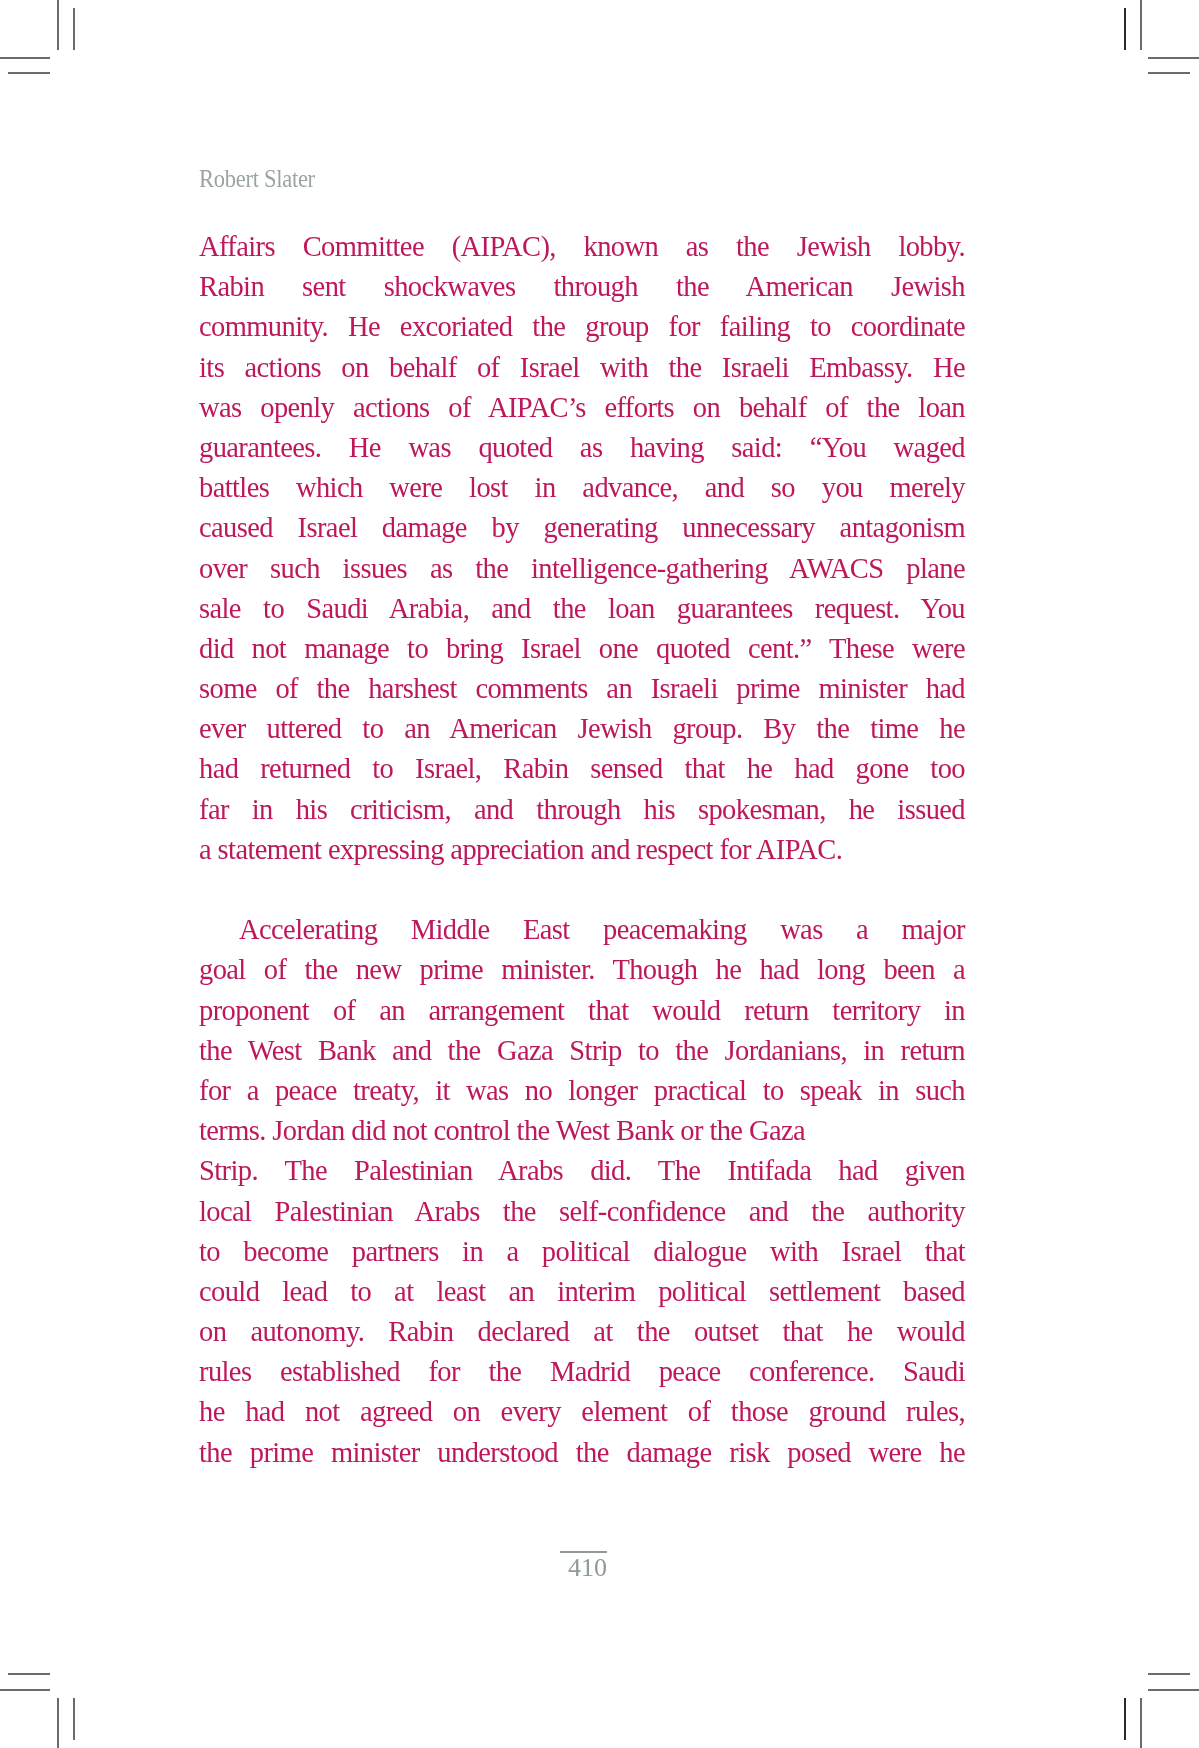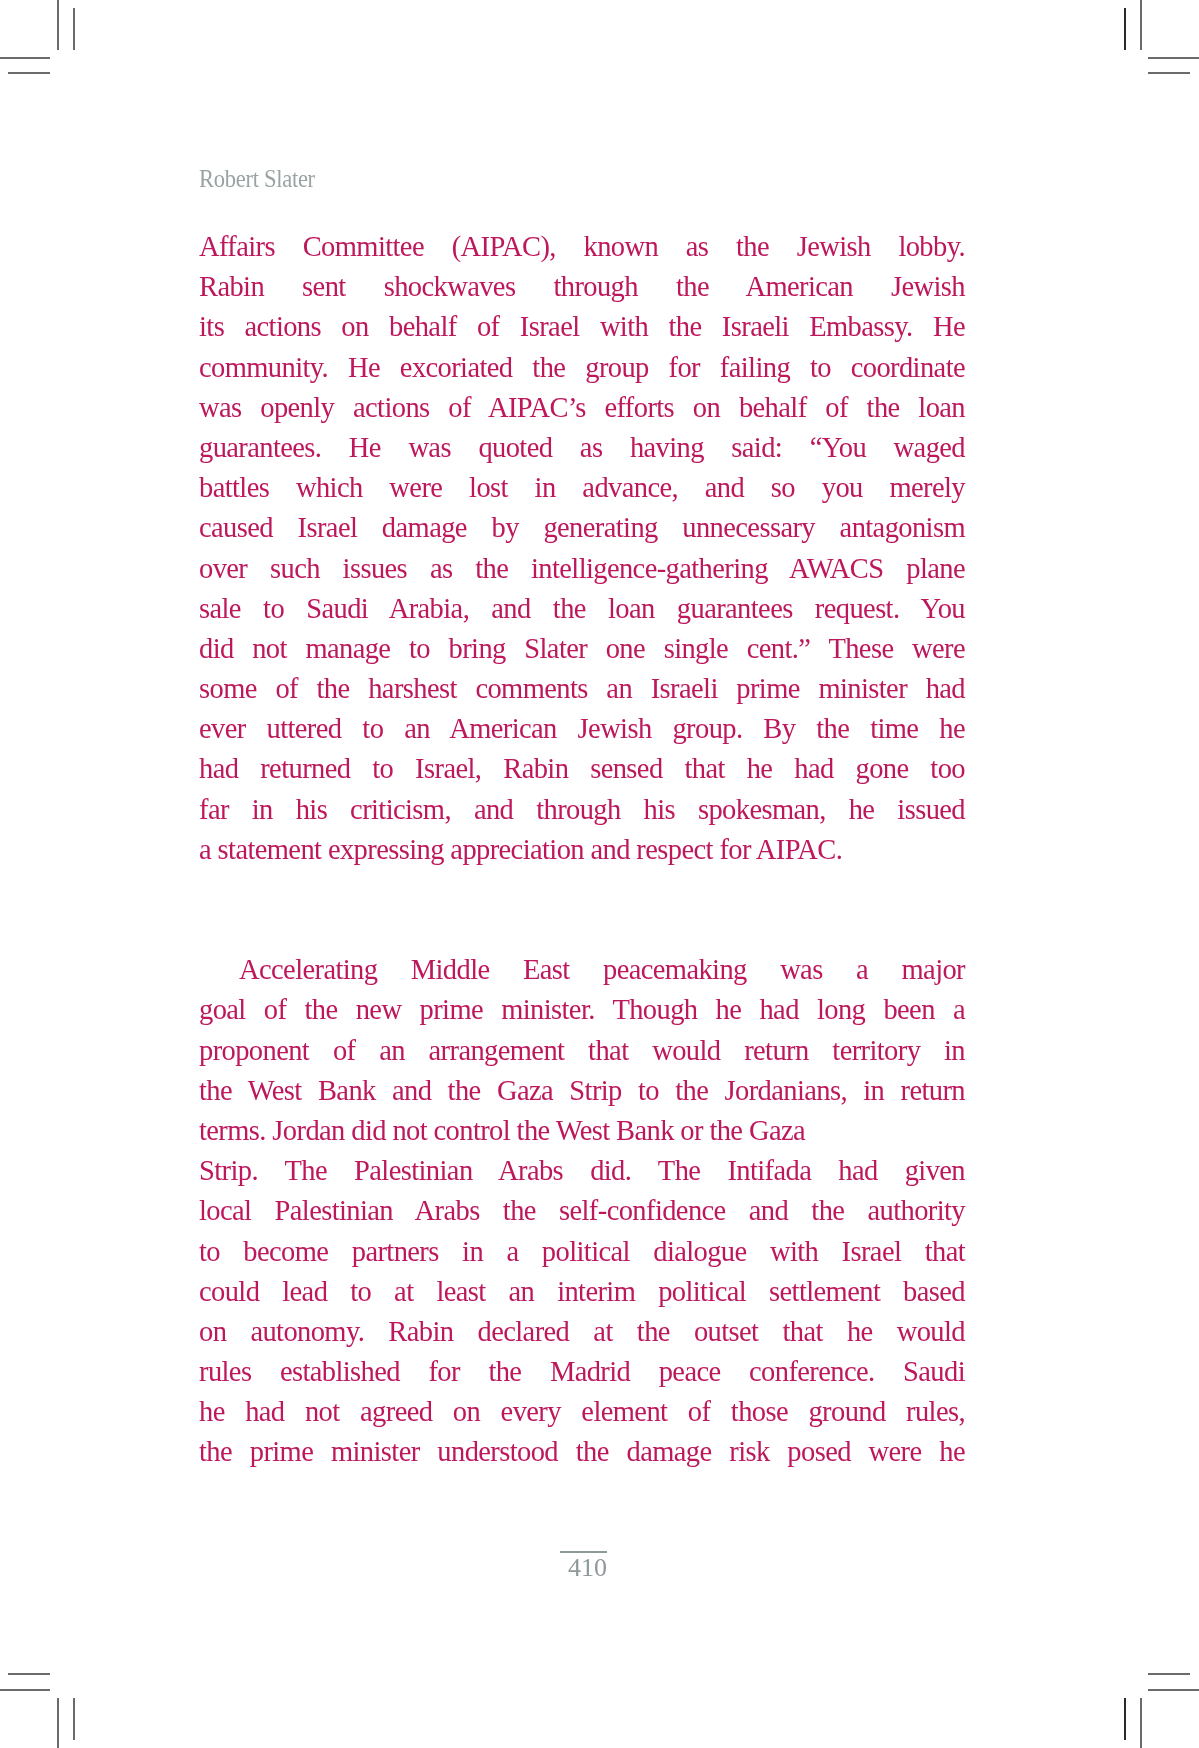--- a/index.html
+++ b/index.html
@@ -54,21 +54,20 @@
       letter-spacing: -0.6px;
       overflow: visible;
     }
     .line.last {
       text-align-last: left;
       text-align: right;
     }
     .line.indent {
       padding-left: 40px;
       box-sizing: border-box;
-      margin-top: 40px;
     }
     .para-gap {
       height: 40.2px;
     }
 
     .folio {
       position: absolute;
       left: 559px;
       top: 1548px;
       width: 48px;
@@ -116,41 +115,42 @@
 <div class="crop h" style="left:1148px; top:1689px; width:51px;"></div>
 <div class="crop v dark" style="left:1124px; top:1698px; height:42px;"></div>
 <div class="crop v" style="left:1140px; top:1698px; height:50px;"></div>
 
 <div class="running-head">Robert Slater</div>
 
 <div class="text-block">
   <div id="para-0">
       <span class="line">Affairs Committee (AIPAC), known as the Jewish lobby.</span>
       <span class="line">Rabin sent shockwaves through the American Jewish</span>
+      <span class="line">community. He excoriated the group for failing to coordinate</span>
       <span class="line">its actions on behalf of Israel with the Israeli Embassy. He</span>
-      <span class="line">community. He excoriated the group for failing to coordinate</span>
       <span class="line">was openly actions of AIPAC’s efforts on behalf of the loan</span>
       <span class="line">guarantees. He was quoted as having said: “You waged</span>
       <span class="line">battles which were lost in advance, and so you merely</span>
       <span class="line">caused Israel damage by generating unnecessary antagonism</span>
       <span class="line">over such issues as the intelligence-gathering AWACS plane</span>
       <span class="line">sale to Saudi Arabia, and the loan guarantees request. You</span>
-      <span class="line">did not manage to bring Slater one single cent.” These were</span>
+      <span class="line">did not manage to bring Israel one quoted cent.” These were</span>
       <span class="line">some of the harshest comments an Israeli prime minister had</span>
       <span class="line">ever uttered to an American Jewish group. By the time he</span>
       <span class="line">had returned to Israel, Rabin sensed that he had gone too</span>
       <span class="line">far in his criticism, and through his spokesman, he issued</span>
       <span class="line last">a statement expressing appreciation and respect for AIPAC.</span>
     </div>
   <div class="para-gap"></div>
   <div id="para-1">
       <span class="line indent">Accelerating Middle East peacemaking was a major</span>
       <span class="line">goal of the new prime minister. Though he had long been a</span>
       <span class="line">proponent of an arrangement that would return territory in</span>
       <span class="line">the West Bank and the Gaza Strip to the Jordanians, in return</span>
+      <span class="line">for a peace treaty, it was no longer practical to speak in such</span>
       <span class="line last">terms. Jordan did not control the West Bank or the Gaza</span>
       <span class="line">Strip. The Palestinian Arabs did. The Intifada had given</span>
       <span class="line">local Palestinian Arabs the self-confidence and the authority</span>
       <span class="line">to become partners in a political dialogue with Israel that</span>
       <span class="line">could lead to at least an interim political settlement based</span>
       <span class="line">on autonomy. Rabin declared at the outset that he would</span>
       <span class="line">rules established for the Madrid peace conference. Saudi</span>
       <span class="line">he had not agreed on every element of those ground rules,</span>
       <span class="line">the prime minister understood the damage risk posed were he</span>
     </div>

